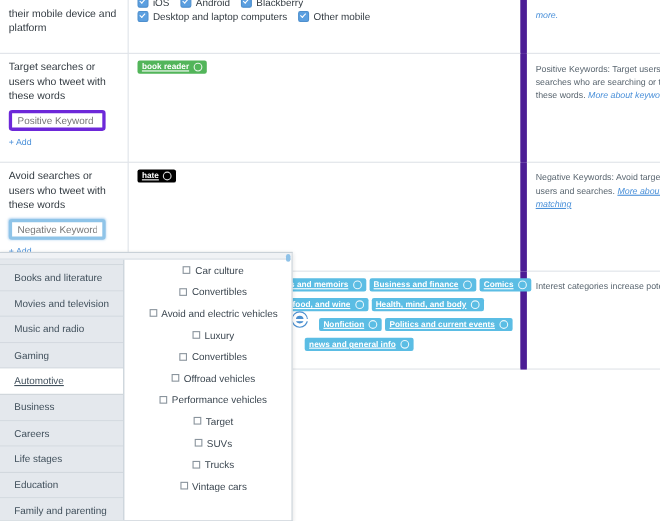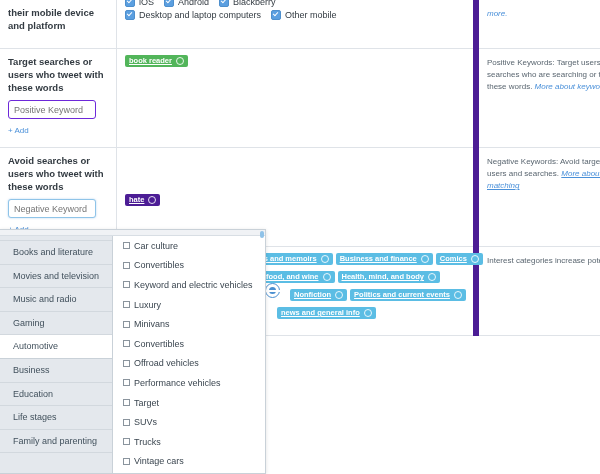--- a/index.html
+++ b/index.html
@@ -23,21 +23,21 @@
     border-bottom: 1px solid #dfe3e8;
     padding: 6px 8px 10px 8px;
     background: #fff;
   }
   .col-label { width: 100px; border-right: 1px solid #dfe3e8; }
   .col-field { width: 340px; border-right: 6px solid #4c1d95; }
   .col-help  { width: 160px; }
 
   .field-label {
     font-size: 9.5px;
-    font-weight: bold;
+    font-weight: normal;
     color: #333b42;
     line-height: 13px;
     margin: 0 0 6px 0;
   }
   .help-text {
     font-size: 8px;
     color: #5a6670;
     line-height: 12px;
     margin: 2px 0 0 0;
   }
@@ -46,21 +46,21 @@
 
   
   .txt-input {
     display: block;
     box-sizing: border-box;
     width: 88px;
     height: 19px;
     font-size: 9px;
     color: #9aa4ad;
     padding: 2px 5px;
-    border: 1px solid #6d28d9;
+    border: 3px solid #6d28d9;
     border-radius: 3px;
     background: #fff;
     outline: none;
     font-family: "Liberation Sans", sans-serif;
   }
   .txt-input.focused { border-color: #8fc4e8; box-shadow: 0 0 2px rgba(120,180,230,.6); }
   .add-link {
     display:inline-block;
     margin-top: 5px;
     font-size: 8px;
@@ -107,21 +107,21 @@
     vertical-align: top;
     text-decoration: underline;
   }
   .tag .x {
     width: 6px; height: 6px;
     border-radius: 50%;
     border: 1px solid rgba(255,255,255,.85);
     flex: none;
   }
   .tag-green { background: #52b55a; }
-  .tag-red   { background: #4c1d95; margin-top: 40px; }
+  .tag-red   { background: #000000; }
   .tag-blue  { background: #5bbde4; }
   .tag-blue-muted { background: #9fd5ee; }
 
   .tags-wrap { position: relative; }
   .tag-row { display: block; white-space: nowrap; }
   .tag-row.indent-a { padding-left: 92px; }
   .tag-row.indent-c { padding-left: 165px; }
   .tag-row.indent-d { padding-left: 152px; }
 
   
@@ -174,30 +174,31 @@
     line-height: 23.6px;
     padding-left: 13px;
     font-size: 9px;
     color: #41505c;
     border-bottom: 1px solid #d2d8de;
     background: #e4e8ed;
     box-sizing: border-box;
     white-space: nowrap;
     overflow: hidden;
   }
-  .dd-cat.selected { background: #ffffff; border-bottom-color: #c9d1d8; }
+  .dd-cat.selected { background: #ffffff; border-bottom-color: #c9d1d8; text-decoration: underline; }
   .dd-right { flex: 1; padding: 6px 0 0 10px; overflow: hidden; }
   .dd-opt {
     display: flex;
     align-items: center;
     gap: 4px;
     height: 19.6px;
     font-size: 9px;
     color: #3b4650;
     white-space: nowrap;
+    justify-content: center;
   }
   .dd-box {
     width: 7px; height: 7px;
     border: 1px solid #8a949d;
     background: #fff;
     flex: none;
     box-sizing: border-box;
   }
   .dd-top-strip {
     position:absolute; left:0; top:0; width:100%; height:5px;
@@ -362,45 +363,42 @@
     <div class="scroll-nub"></div>
 
     <div class="dd-left">
       <div class="dd-cat" style="height:11px;line-height:11px;"></div>
       <div class="dd-cat">Books and literature</div>
       <div class="dd-cat">Movies and television</div>
       <div class="dd-cat">Music and radio</div>
       <div class="dd-cat">Gaming</div>
       <div class="dd-cat selected">Automotive</div>
       <div class="dd-cat">Business</div>
+      <div class="dd-cat">Careers</div>
+      <div class="dd-cat">Life stages</div>
       <div class="dd-cat">Education</div>
-      <div class="dd-cat">Life stages</div>
       <div class="dd-cat">Family and parenting</div>
     </div>
 
     <div class="dd-right">
       <div class="dd-opt">
         <span class="dd-box"></span>
         <span>Car culture</span>
       </div>
       <div class="dd-opt">
         <span class="dd-box"></span>
         <span>Convertibles</span>
       </div>
       <div class="dd-opt">
         <span class="dd-box"></span>
-        <span>Keyword and electric vehicles</span>
+        <span>Avoid and electric vehicles</span>
       </div>
       <div class="dd-opt">
         <span class="dd-box"></span>
         <span>Luxury</span>
-      </div>
-      <div class="dd-opt">
-        <span class="dd-box"></span>
-        <span>Minivans</span>
       </div>
       <div class="dd-opt">
         <span class="dd-box"></span>
         <span>Convertibles</span>
       </div>
       <div class="dd-opt">
         <span class="dd-box"></span>
         <span>Offroad vehicles</span>
       </div>
       <div class="dd-opt">

